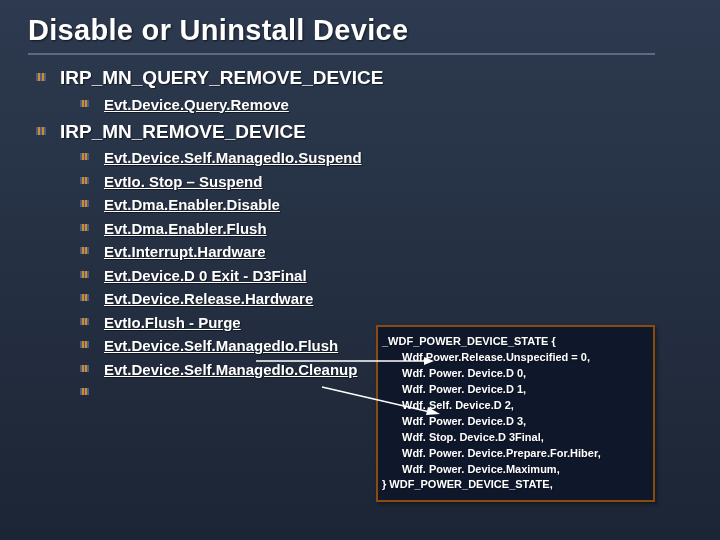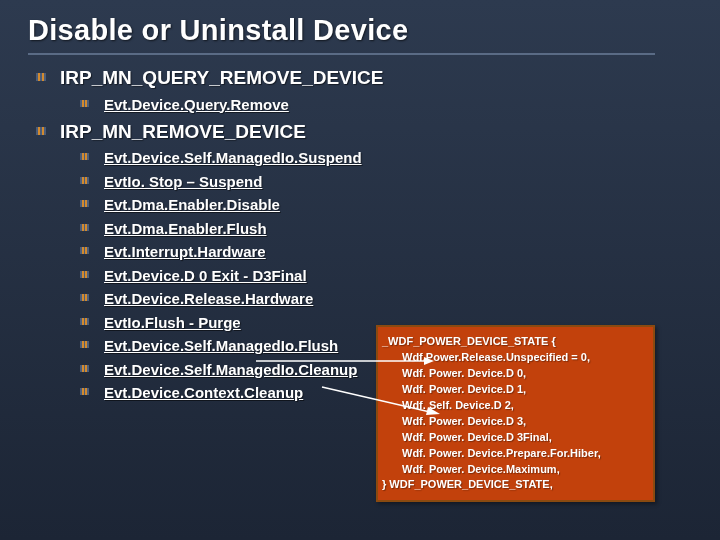--- a/index.html
+++ b/index.html
@@ -80,21 +80,21 @@
     top: 4px;
     width: 9px;
     height: 7px;
   }
 
   .code-box {
     position: absolute;
     right: 0px;
     top: 258px;
     width: 265px;
-    background: #c2410c;
+    background: #0f172a;
     border: 2px solid #8a4a10;
     padding: 7px 6px 7px 4px;
     box-shadow: 2px 2px 4px rgba(0,0,0,0.4);
     font-family: Arial, Helvetica, sans-serif;
   }
   .code-box .line {
     font-size: 11px;
     font-weight: bold;
     color: #ffffff;
     line-height: 1.45;
@@ -138,33 +138,33 @@
           <li><span class="bullet-sq"></span><span>Evt.Device.Self.ManagedIo.Suspend</span></li>
           <li><span class="bullet-sq"></span><span>EvtIo. Stop – Suspend</span></li>
           <li><span class="bullet-sq"></span><span>Evt.Dma.Enabler.Disable</span></li>
           <li><span class="bullet-sq"></span><span>Evt.Dma.Enabler.Flush</span></li>
           <li><span class="bullet-sq"></span><span>Evt.Interrupt.Hardware</span></li>
           <li><span class="bullet-sq"></span><span>Evt.Device.D 0 Exit - D3Final</span></li>
           <li><span class="bullet-sq"></span><span>Evt.Device.Release.Hardware</span></li>
           <li><span class="bullet-sq"></span><span>EvtIo.Flush - Purge</span></li>
           <li><span class="bullet-sq"></span><span>Evt.Device.Self.ManagedIo.Flush</span></li>
           <li><span class="bullet-sq"></span><span>Evt.Device.Self.ManagedIo.Cleanup</span></li>
-          <li><span class="bullet-sq"></span><span>Evt.Device.Context.Cleanup</span></li>
+          <li><span class="bullet-sq"></span></li>
         </ul>
       </li>
     </ul>
 
     <div class="code-box">
       <div class="line">_WDF_POWER_DEVICE_STATE {</div>
       <div class="line indent">Wdf.Power.Release.Unspecified = 0,</div>
       <div class="line indent">Wdf. Power. Device.D 0,</div>
       <div class="line indent">Wdf. Power. Device.D 1,</div>
       <div class="line indent">Wdf. Self. Device.D 2,</div>
       <div class="line indent">Wdf. Power. Device.D 3,</div>
-      <div class="line indent">Wdf. Power. Device.D 3Final,</div>
+      <div class="line indent">Wdf. Stop. Device.D 3Final,</div>
       <div class="line indent">Wdf. Power. Device.Prepare.For.Hiber,</div>
       <div class="line indent">Wdf. Power. Device.Maximum,</div>
       <div class="line">} WDF_POWER_DEVICE_STATE,</div>
     </div>
 
     <svg class="arrow" style="left:228px; top:287px; width:180px; height:20px;">
       <line x1="0" y1="7" x2="168" y2="7" stroke="#ffffff" stroke-width="1.4"></line>
       <polygon points="168,3 178,7 168,11" fill="#ffffff"></polygon>
     </svg>
 

